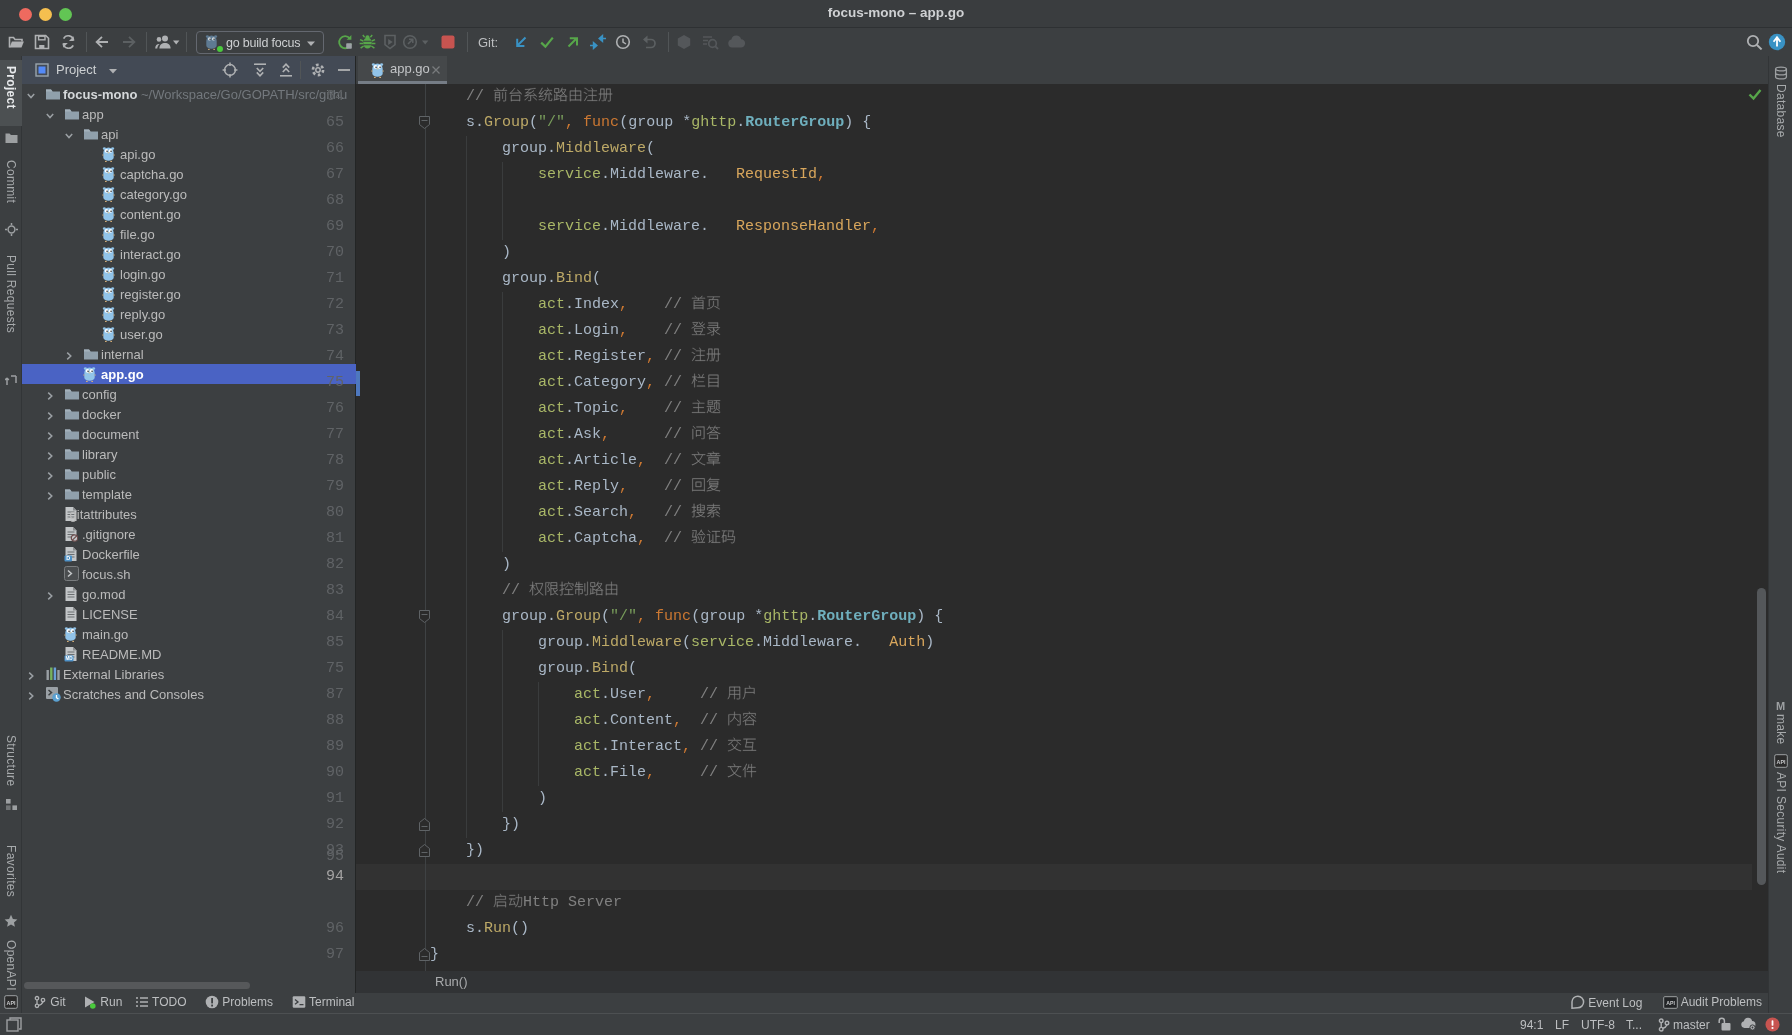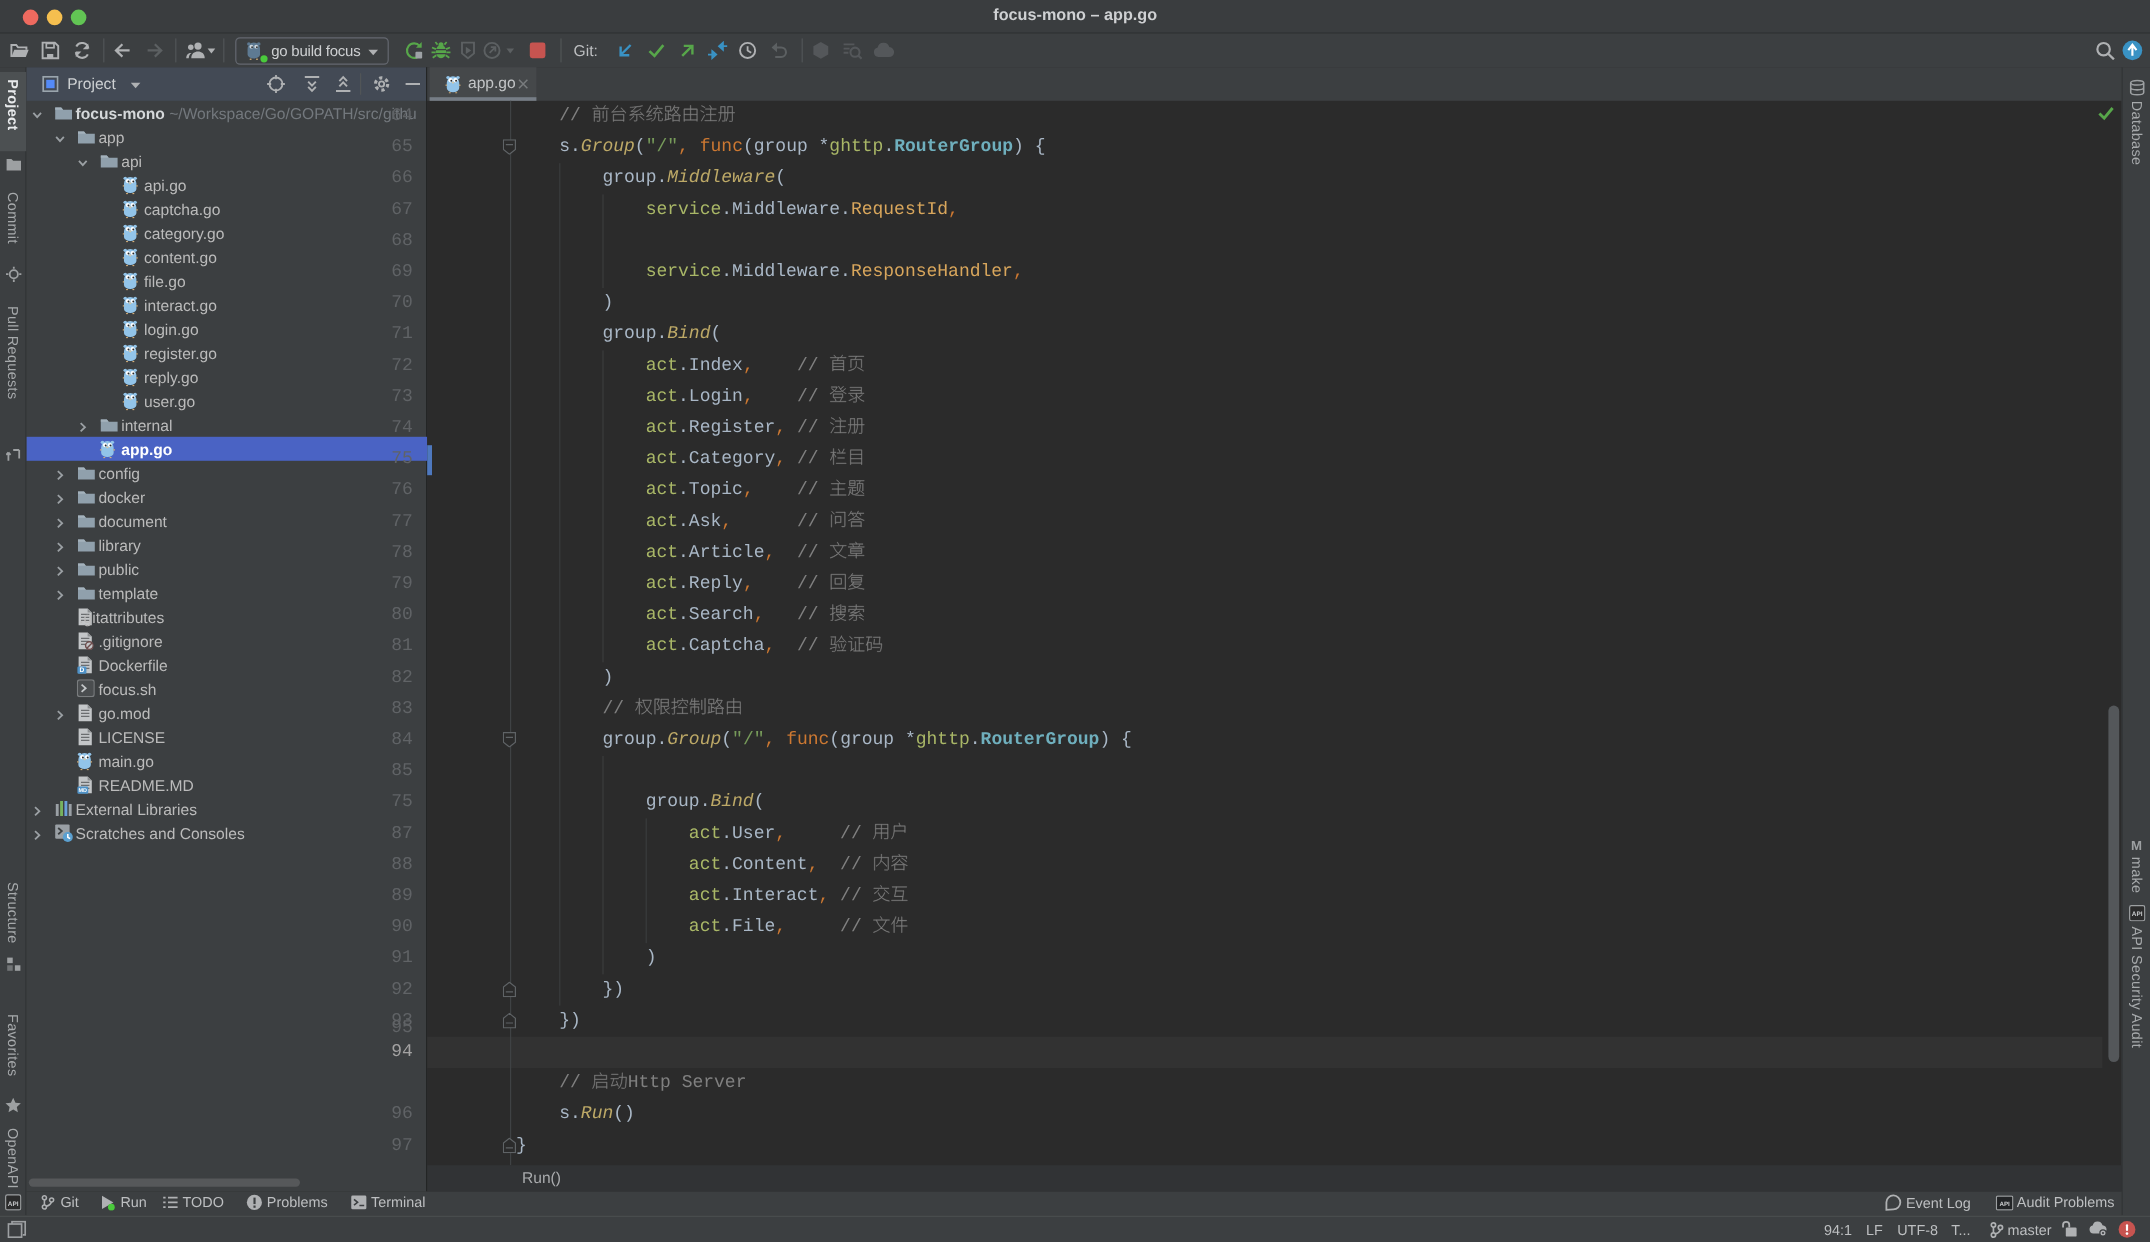--- a/index.html
+++ b/index.html
@@ -1,19 +1,19 @@
 <!DOCTYPE html>
 <html><head><meta charset="utf-8"><style>
 * { margin:0; padding:0; box-sizing:border-box; }
 html,body { width:1792px; height:1035px; overflow:hidden; background:#2b2b2b;
   font-family:"Liberation Sans",sans-serif; -webkit-font-smoothing:antialiased; }
 .abs { position:absolute; }
 i { font-style:normal; }
-.d { color:#a9b7c6; } .k { color:#cc7832; } .s { color:#779b5a; } .m { color:#bda967;font-style:italic; }
-.g { color:#d8a65c; } .p { color:#a9b767; } .t { color:#6fafbd;font-weight:bold; } .c { color:#808080; }
+.d { color:#a9b7c6; } .k { color:#cc7832; } .s { color:#779b5a; } .m { color:#bda967; }
+.g { color:#d8a65c;margin-left:27px; } .p { color:#a9b767; } .t { color:#6fafbd;font-weight:bold; } .c { color:#808080; }
 .c svg path { fill:#808080; stroke:#808080; }
 .cj { display:inline-block; vertical-align:-1.8px; }
 #titlebar { position:absolute; left:0; top:0; width:1792px; height:28px; background:#3a3d3f;
   border-bottom:1px solid #2e3133; }
 .light { position:absolute; top:7.5px; width:13px; height:13px; border-radius:50%; }
 #title { position:absolute; top:5px; width:100%; text-align:center; color:#cfd1d3;
   font-size:13.5px; font-weight:bold; }
 #toolbar { position:absolute; left:0; top:28px; width:1792px; height:28px; background:#3c3f41; }
 .tbi { position:absolute; top:6px; }
 .tsep { position:absolute; top:4px; width:1px; height:20px; background:#515557; }
@@ -828,20 +828,21 @@
         </svg><svg class="cj" width="15" height="15" viewBox="0 0 1000 1000">
           <path transform="translate(0,880) scale(1,-1)" stroke-width="22" d="M38 269Q93 286 170.5 314.0Q248 342 329 372L334 341Q258 313 183.0 286.0Q108 259 49 237ZM48 619H340V589H48ZM188 832H218V-21Q218 -41 211.0 -50.0Q204 -59 190 -64Q177 -67 150.5 -68.0Q124 -69 77 -68Q76 -63 72.5 -55.0Q69 -47 65 -40Q103 -41 132.0 -41.0Q161 -41 170 -40Q179 -40 183.5 -36.0Q188 -32 188 -21ZM424 324H887V294H424ZM337 -7H956V-36H337ZM374 702H950V553H920V672H403V537H374ZM638 309H669V-26H638ZM611 819 637 828Q654 796 671.5 758.0Q689 720 697 694L669 683Q661 710 644.0 748.5Q627 787 611 819ZM717 580 739 594Q772 563 807.0 527.5Q842 492 873.0 458.5Q904 425 924 400L901 381Q881 406 850.0 441.0Q819 476 784.0 512.5Q749 549 717 580ZM581 595 610 586Q583 546 549.0 507.0Q515 468 478.5 433.0Q442 398 407 370Q405 373 400.0 376.5Q395 380 390.0 383.5Q385 387 381 389Q437 429 490.0 484.0Q543 539 581 595Z"></path>
         </svg><svg class="cj" width="15" height="15" viewBox="0 0 1000 1000">
           <path transform="translate(0,880) scale(1,-1)" stroke-width="22" d="M710 730H739V187H710ZM886 827H917V-4Q917 -30 908.5 -41.5Q900 -53 881 -58Q864 -62 826.0 -63.0Q788 -64 734 -64Q732 -57 728.5 -46.5Q725 -36 721 -27Q771 -28 811.5 -28.5Q852 -29 866 -28Q877 -27 881.5 -23.0Q886 -19 886 -6ZM314 829H343V-70H314ZM533 350H563V57Q563 41 558.0 32.5Q553 24 538 19Q525 15 495.5 14.0Q466 13 420 13Q419 20 415.5 27.5Q412 35 407 42Q451 41 479.5 41.0Q508 41 518 42Q533 42 533 57ZM106 350H546V321H135V14H106ZM53 511H610V481H53ZM141 675H570V646H135ZM171 802 201 796Q182 719 153.0 646.0Q124 573 90 523Q87 524 82.0 526.0Q77 528 71.5 530.5Q66 533 61 534Q99 587 126.0 657.5Q153 728 171 802Z"></path>
         </svg><svg class="cj" width="15" height="15" viewBox="0 0 1000 1000">
           <path transform="translate(0,880) scale(1,-1)" stroke-width="22" d="M516 0H861V-29H516ZM571 721H845V692H571ZM507 282H880V-66H851V253H536V-69H507ZM833 721H839L846 723L865 714Q835 624 785.0 547.5Q735 471 673.5 410.0Q612 349 544.0 303.5Q476 258 410 229Q407 234 401.0 241.5Q395 249 390 253Q455 279 521.5 323.0Q588 367 649.0 426.0Q710 485 757.5 557.5Q805 630 833 714ZM602 831 631 824Q609 756 577.5 692.5Q546 629 508.5 575.0Q471 521 428 479Q426 482 421.5 485.5Q417 489 412.0 493.0Q407 497 403 499Q468 558 519.5 645.5Q571 733 602 831ZM559 694Q581 637 618.0 576.0Q655 515 705.5 456.0Q756 397 820.0 347.0Q884 297 961 263Q958 261 954.0 256.5Q950 252 947.0 247.5Q944 243 941 239Q864 276 800.5 327.0Q737 378 687.5 436.0Q638 494 601.5 553.0Q565 612 542 664ZM108 384H137V23H108ZM130 755V530H375V755ZM100 784H404V501H100ZM243 525H273V58H243ZM49 20Q95 30 154.5 44.5Q214 59 282.0 76.0Q350 93 419 110L422 82Q322 57 225.5 32.5Q129 8 56 -11ZM249 329H413V300H249Z"></path>
         </svg><svg class="cj" width="15" height="15" viewBox="0 0 1000 1000">
           <path transform="translate(0,880) scale(1,-1)" stroke-width="22" d="M139 335H859V306H139ZM139 31H855V1H139ZM128 632H872V-63H843V603H157V-69H128ZM484 831H514V15H484Z"></path>
         </svg></i></div>
 <div class="cl" style="top:604px">        <i class="d">group.</i><i class="m">Group</i><i class="d">(</i><i class="s">"/"</i><i class="k">,</i><i class="d"> </i><i class="k">func</i><i class="d">(group *</i><i class="p">ghttp</i><i class="d">.</i><i class="t">RouterGroup</i><i class="d">) {</i></div>
+<div class="cl" style="top:630px">            <i class="d">group.</i><i class="m">Middleware</i><i class="d">(</i><i class="p">service</i><i class="d">.Middleware.</i><i class="g">Auth</i><i class="d">)</i></div>
 <div class="cl" style="top:656px">            <i class="d">group.</i><i class="m">Bind</i><i class="d">(</i></div>
 <div class="cl" style="top:682px">                <i class="p">act</i><i class="d">.User</i><i class="k">,</i>     <i class="c">// <svg class="cj" width="15" height="15" viewBox="0 0 1000 1000">
           <path transform="translate(0,880) scale(1,-1)" stroke-width="22" d="M181 757H861V727H181ZM181 521H856V491H181ZM172 279H856V250H172ZM165 757H194V391Q194 337 189.5 276.0Q185 215 172.0 153.0Q159 91 133.0 33.0Q107 -25 63 -75Q61 -71 57.0 -67.0Q53 -63 49.0 -59.5Q45 -56 41 -54Q83 -6 108.0 49.5Q133 105 145.0 163.5Q157 222 161.0 280.0Q165 338 165 391ZM843 757H872V-7Q872 -32 863.5 -44.0Q855 -56 835 -61Q816 -65 772.5 -65.5Q729 -66 655 -65Q654 -60 650.0 -51.0Q646 -42 642 -35Q684 -36 720.0 -36.0Q756 -36 781.0 -35.5Q806 -35 816 -35Q831 -34 837.0 -28.5Q843 -23 843 -8ZM485 748H515V-64H485Z"></path>
         </svg><svg class="cj" width="15" height="15" viewBox="0 0 1000 1000">
           <path transform="translate(0,880) scale(1,-1)" stroke-width="22" d="M194 671H224V463Q224 403 218.5 333.5Q213 264 196.5 192.5Q180 121 148.5 53.0Q117 -15 66 -74Q63 -71 59.0 -67.5Q55 -64 50.5 -61.0Q46 -58 42 -57Q93 1 123.5 67.0Q154 133 169.0 202.0Q184 271 189.0 338.0Q194 405 194 463ZM462 827 488 835Q507 798 525.0 755.0Q543 712 552 682L524 672Q515 704 497.0 747.0Q479 790 462 827ZM213 671H824V290H795V642H213ZM211 398H816V369H211Z"></path>
         </svg></i></div>
 <div class="cl" style="top:708px">                <i class="p">act</i><i class="d">.Content</i><i class="k">,</i>  <i class="c">// <svg class="cj" width="15" height="15" viewBox="0 0 1000 1000">
           <path transform="translate(0,880) scale(1,-1)" stroke-width="22" d="M467 464 488 479Q531 443 577.0 401.0Q623 359 666.5 316.5Q710 274 747.5 235.0Q785 196 811 166L787 146Q762 177 725.0 216.5Q688 256 644.5 299.5Q601 343 555.5 385.0Q510 427 467 464ZM486 831H516V679Q516 633 511.5 580.0Q507 527 492.0 471.0Q477 415 444.5 358.0Q412 301 355.5 246.5Q299 192 213 142Q211 145 207.5 149.0Q204 153 200.0 157.5Q196 162 192 164Q277 212 332.0 264.5Q387 317 418.5 372.0Q450 427 464.5 480.5Q479 534 482.5 584.5Q486 635 486 679ZM109 655H878V625H138V-72H109ZM863 655H892V-9Q892 -34 884.0 -46.0Q876 -58 856 -63Q835 -67 790.0 -67.5Q745 -68 677 -68Q676 -63 674.0 -57.5Q672 -52 670.0 -45.5Q668 -39 665 -34Q707 -35 742.0 -35.5Q777 -36 802.5 -35.5Q828 -35 838 -35Q853 -34 858.0 -28.5Q863 -23 863 -10Z"></path>
         </svg><svg class="cj" width="15" height="15" viewBox="0 0 1000 1000">
           <path transform="translate(0,880) scale(1,-1)" stroke-width="22" d="M345 623 374 614Q339 572 295.0 532.0Q251 492 203.5 457.0Q156 422 111 395Q109 398 104.5 402.5Q100 407 95.0 411.0Q90 415 86 418Q157 456 226.5 510.5Q296 565 345 623ZM612 605 630 623Q680 594 732.5 557.5Q785 521 830.5 484.5Q876 448 905 419L885 396Q856 426 811.0 463.0Q766 500 714.0 537.5Q662 575 612 605ZM230 255H769V-65H739V226H259V-72H230ZM245 -3H758V-32H245ZM94 726H906V578H876V697H124V578H94ZM454 824 481 833Q500 807 518.0 775.0Q536 743 544 720L517 710Q508 733 490.0 765.0Q472 797 454 824ZM511 540 537 527Q487 453 412.5 384.0Q338 315 250.0 257.5Q162 200 69 161Q65 166 58.5 173.0Q52 180 46 184Q139 222 226.5 278.0Q314 334 388.0 401.5Q462 469 511 540ZM510 509Q596 399 708.0 327.0Q820 255 949 199Q943 195 937.0 187.5Q931 180 926 173Q840 213 762.0 258.5Q684 304 614.5 362.5Q545 421 484 497Z"></path>

